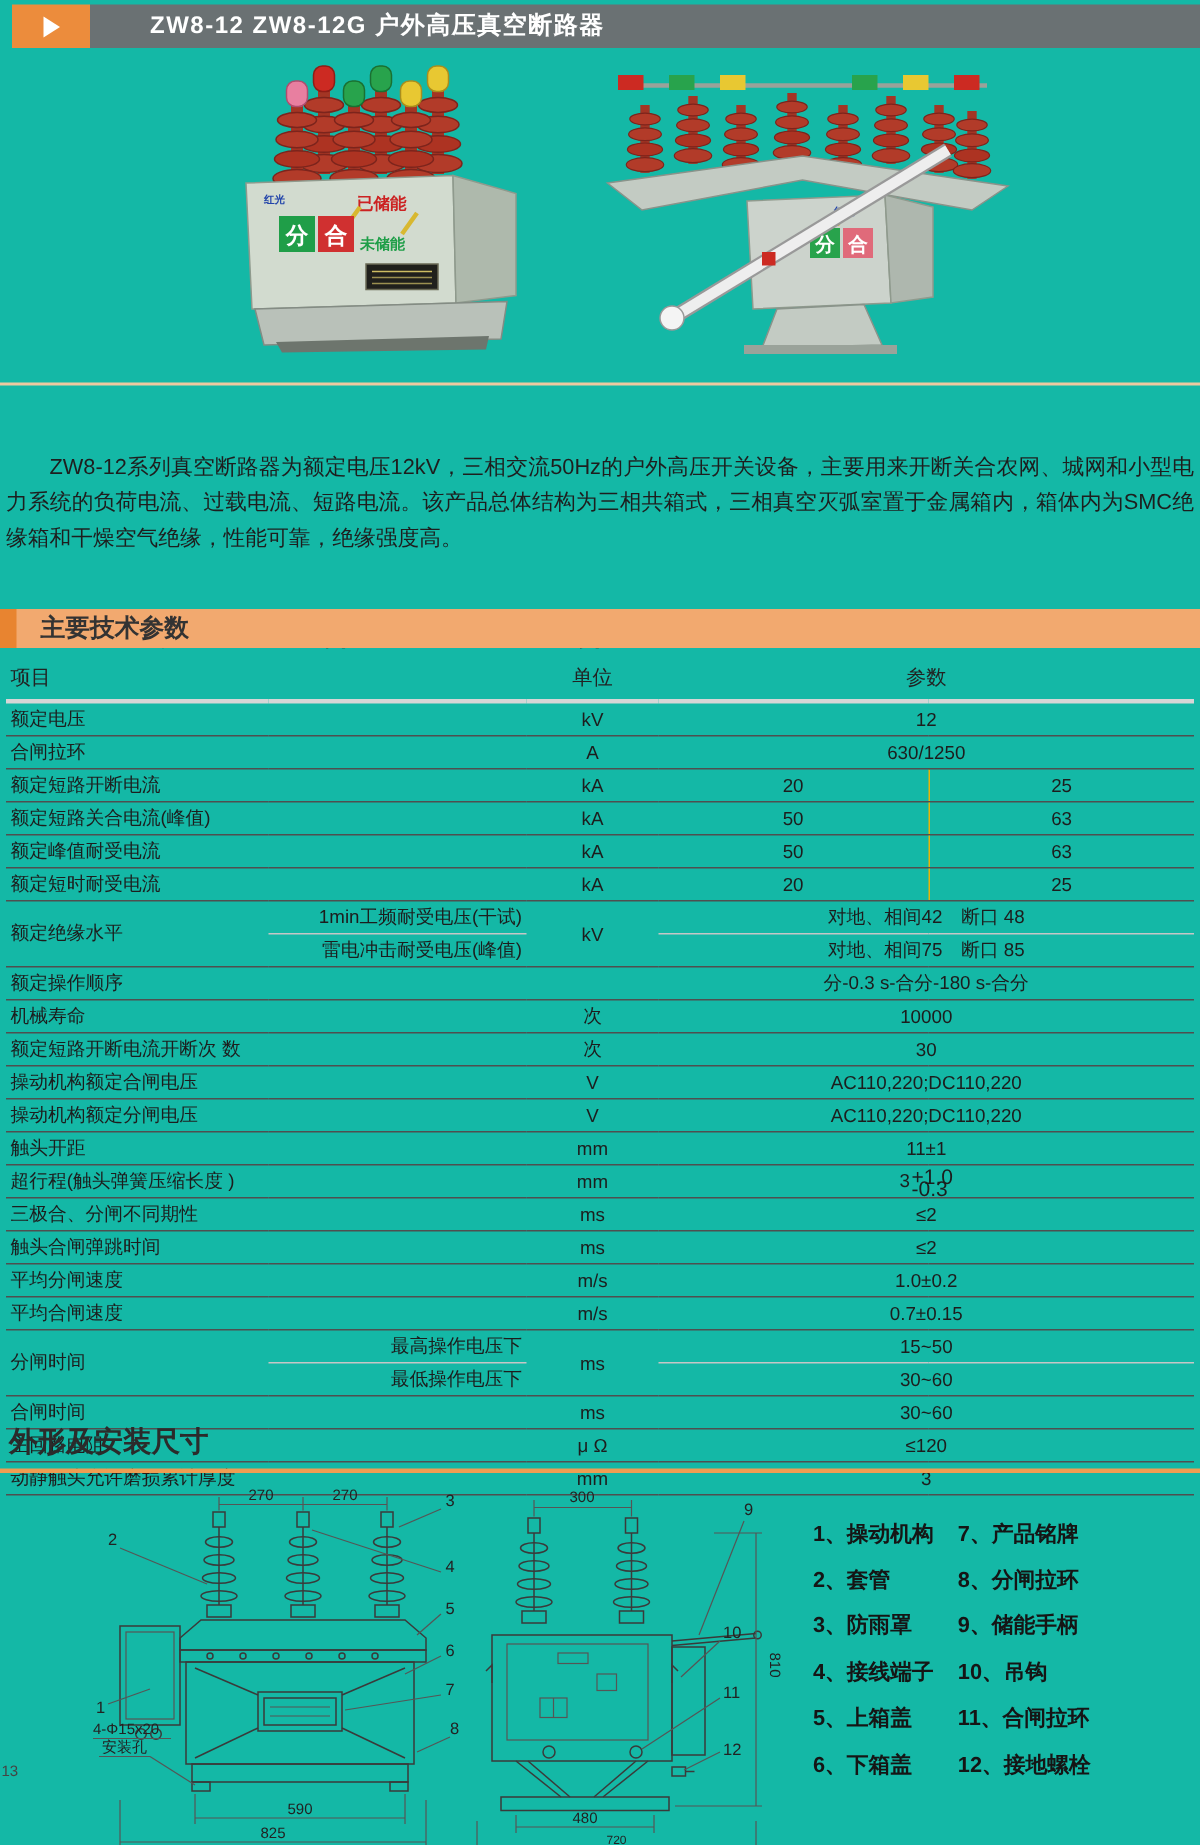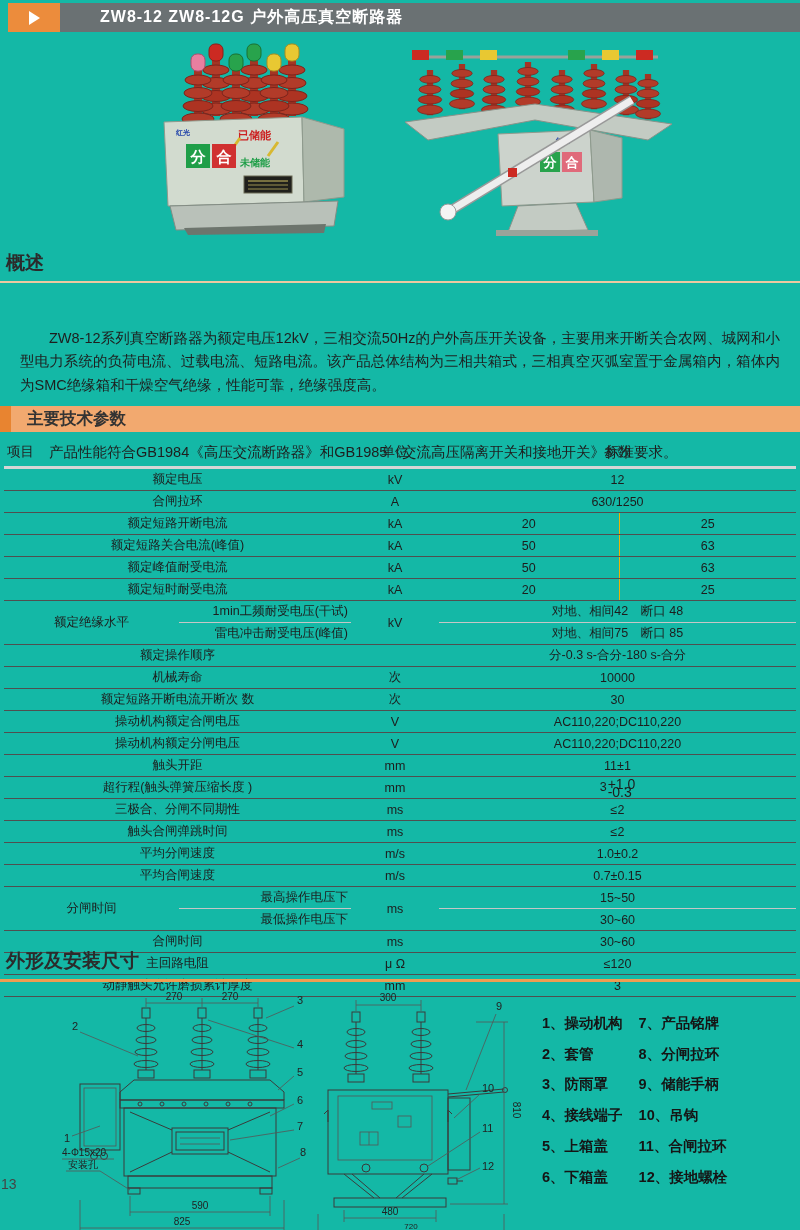--- a/index.html
+++ b/index.html
@@ -21,49 +21,49 @@
   .photos { position:absolute; top:38px; left:0; width:800px; height:200px;
     display:flex; align-items:center; }
   .photo-l { margin-left:128px; }
   .photo-r { margin-left:12px; }
   
   .sec-head { font-size:19px; font-weight:bold; color:#2b2b2b; padding-left:6px; }
   .rule-tan { height:2px; background:#ecc9a0; margin-top:5px; }
   .rule-orange { height:3px; background:#ef9d52; margin-top:5px; }
   .overview { position:absolute; top:250px; left:0; width:800px; }
   .overview p { font-size:14.5px; line-height:1.62; text-align:justify;
-    text-indent:2em; color:#1e1e1e; padding:0 20px;margin-top:44px; }
+    text-indent:2em; color:#1e1e1e; padding:0 4px;margin-top:44px; }
   .overview .paras { margin-top:9px; }
   
   .params { position:absolute; top:406px; left:0; width:800px; }
   .param-bar { height:26px; background:#f2a96f; display:flex; align-items:center; }
   .param-bar .sq { width:11px; height:26px; background:#e88430; }
   .param-bar .t { font-size:16.5px; font-weight:bold; color:#333; margin-left:16px; }
   table.params-table { width:792px; margin:6px 4px 0 4px; border-collapse:collapse;
     font-size:12.5px; color:#1d1d1d; }
   .params-table th { font-weight:normal; font-size:13.5px; color:#222;
     border-bottom:3px solid #d6d6d6; padding:5px 3px;text-align:center; }
   .params-table th.h-item { text-align:left; padding-left:3px; }
   .params-table td { border-bottom:1px solid #4f4f4f; padding:2px 3px; height:17px; }
-  .c-item { text-align:center; padding-left:3px !important; }
+  .c-item { text-align:left; padding-left:3px !important; }
   .c-sub  { text-align:right; }
   .c-unit { text-align:center; }
   .c-val  { text-align:center; }
   .vdiv   { border-left:1px solid #eab308; }
   td.light { border-bottom-color:#c6c6c6 !important; }
   .tol { display:inline-flex; flex-direction:column; font-size:14px; line-height:8px;
     margin-left:1px; vertical-align:2px; text-align:left; }
   
   .dims { position:absolute; top:948px; left:0; width:800px; }
   .drawings { display:flex; padding:8px 0 0 56px; }
   .legend { margin-left:14px; margin-top:18px; display:flex; gap:16px; }
   .legend ul { list-style:none; font-size:14.5px; font-weight:600; color:#151515;
     line-height:2.12; white-space:nowrap; }
   
-  .pagenum { position:absolute; left:1px; top:1176px; font-size:14px; color:#444; }
+  .pagenum { position:absolute; left:1px; top:1176px; font-size:10px; color:#444; }
   svg text { font-family:"Liberation Sans","DejaVu Sans",sans-serif; }
   .ln { stroke:#3a3a3a; stroke-width:1; fill:none; }
   .lnthin { stroke:#555; stroke-width:0.8; fill:none; }
   .dimtxt { font-size:10px; fill:#222; }
   .callout { font-size:11px; fill:#222; }
 </style>
 </head>
 <body>
 
 <div class="page">
@@ -174,21 +174,20 @@
         <circle cx="58" cy="172" r="8" fill="#f4f4f4" stroke="#999"></circle>
         <rect x="118" y="128" width="9" height="9" fill="#cc2a22"></rect>
       </g>
 
       <polygon points="128,166 186,163 198,190 118,192" fill="#c3cbc3" stroke="#8a938a"></polygon>
       <rect x="106" y="190" width="102" height="6" fill="#9aa39a"></rect>
     </svg>
   </div>
 
   <div class="overview">
-    <div class="sec-head">概述</div>
     <div class="rule-tan"></div>
     <div class="paras">
       <p>ZW8-12系列真空断路器为额定电压12kV，三相交流50Hz的户外高压开关设备，主要用来开断关合农网、城网和小型电力系统的负荷电流、过载电流、短路电流。该产品总体结构为三相共箱式，三相真空灭弧室置于金属箱内，箱体内为SMC绝缘箱和干燥空气绝缘，性能可靠，绝缘强度高。</p>
       <p>产品性能符合GB1984《高压交流断路器》和GB1985《交流高压隔离开关和接地开关》标准要求。</p>
     </div>
   </div>
 
   <div class="params">
     <div class="param-bar">
       <div class="sq"></div>

